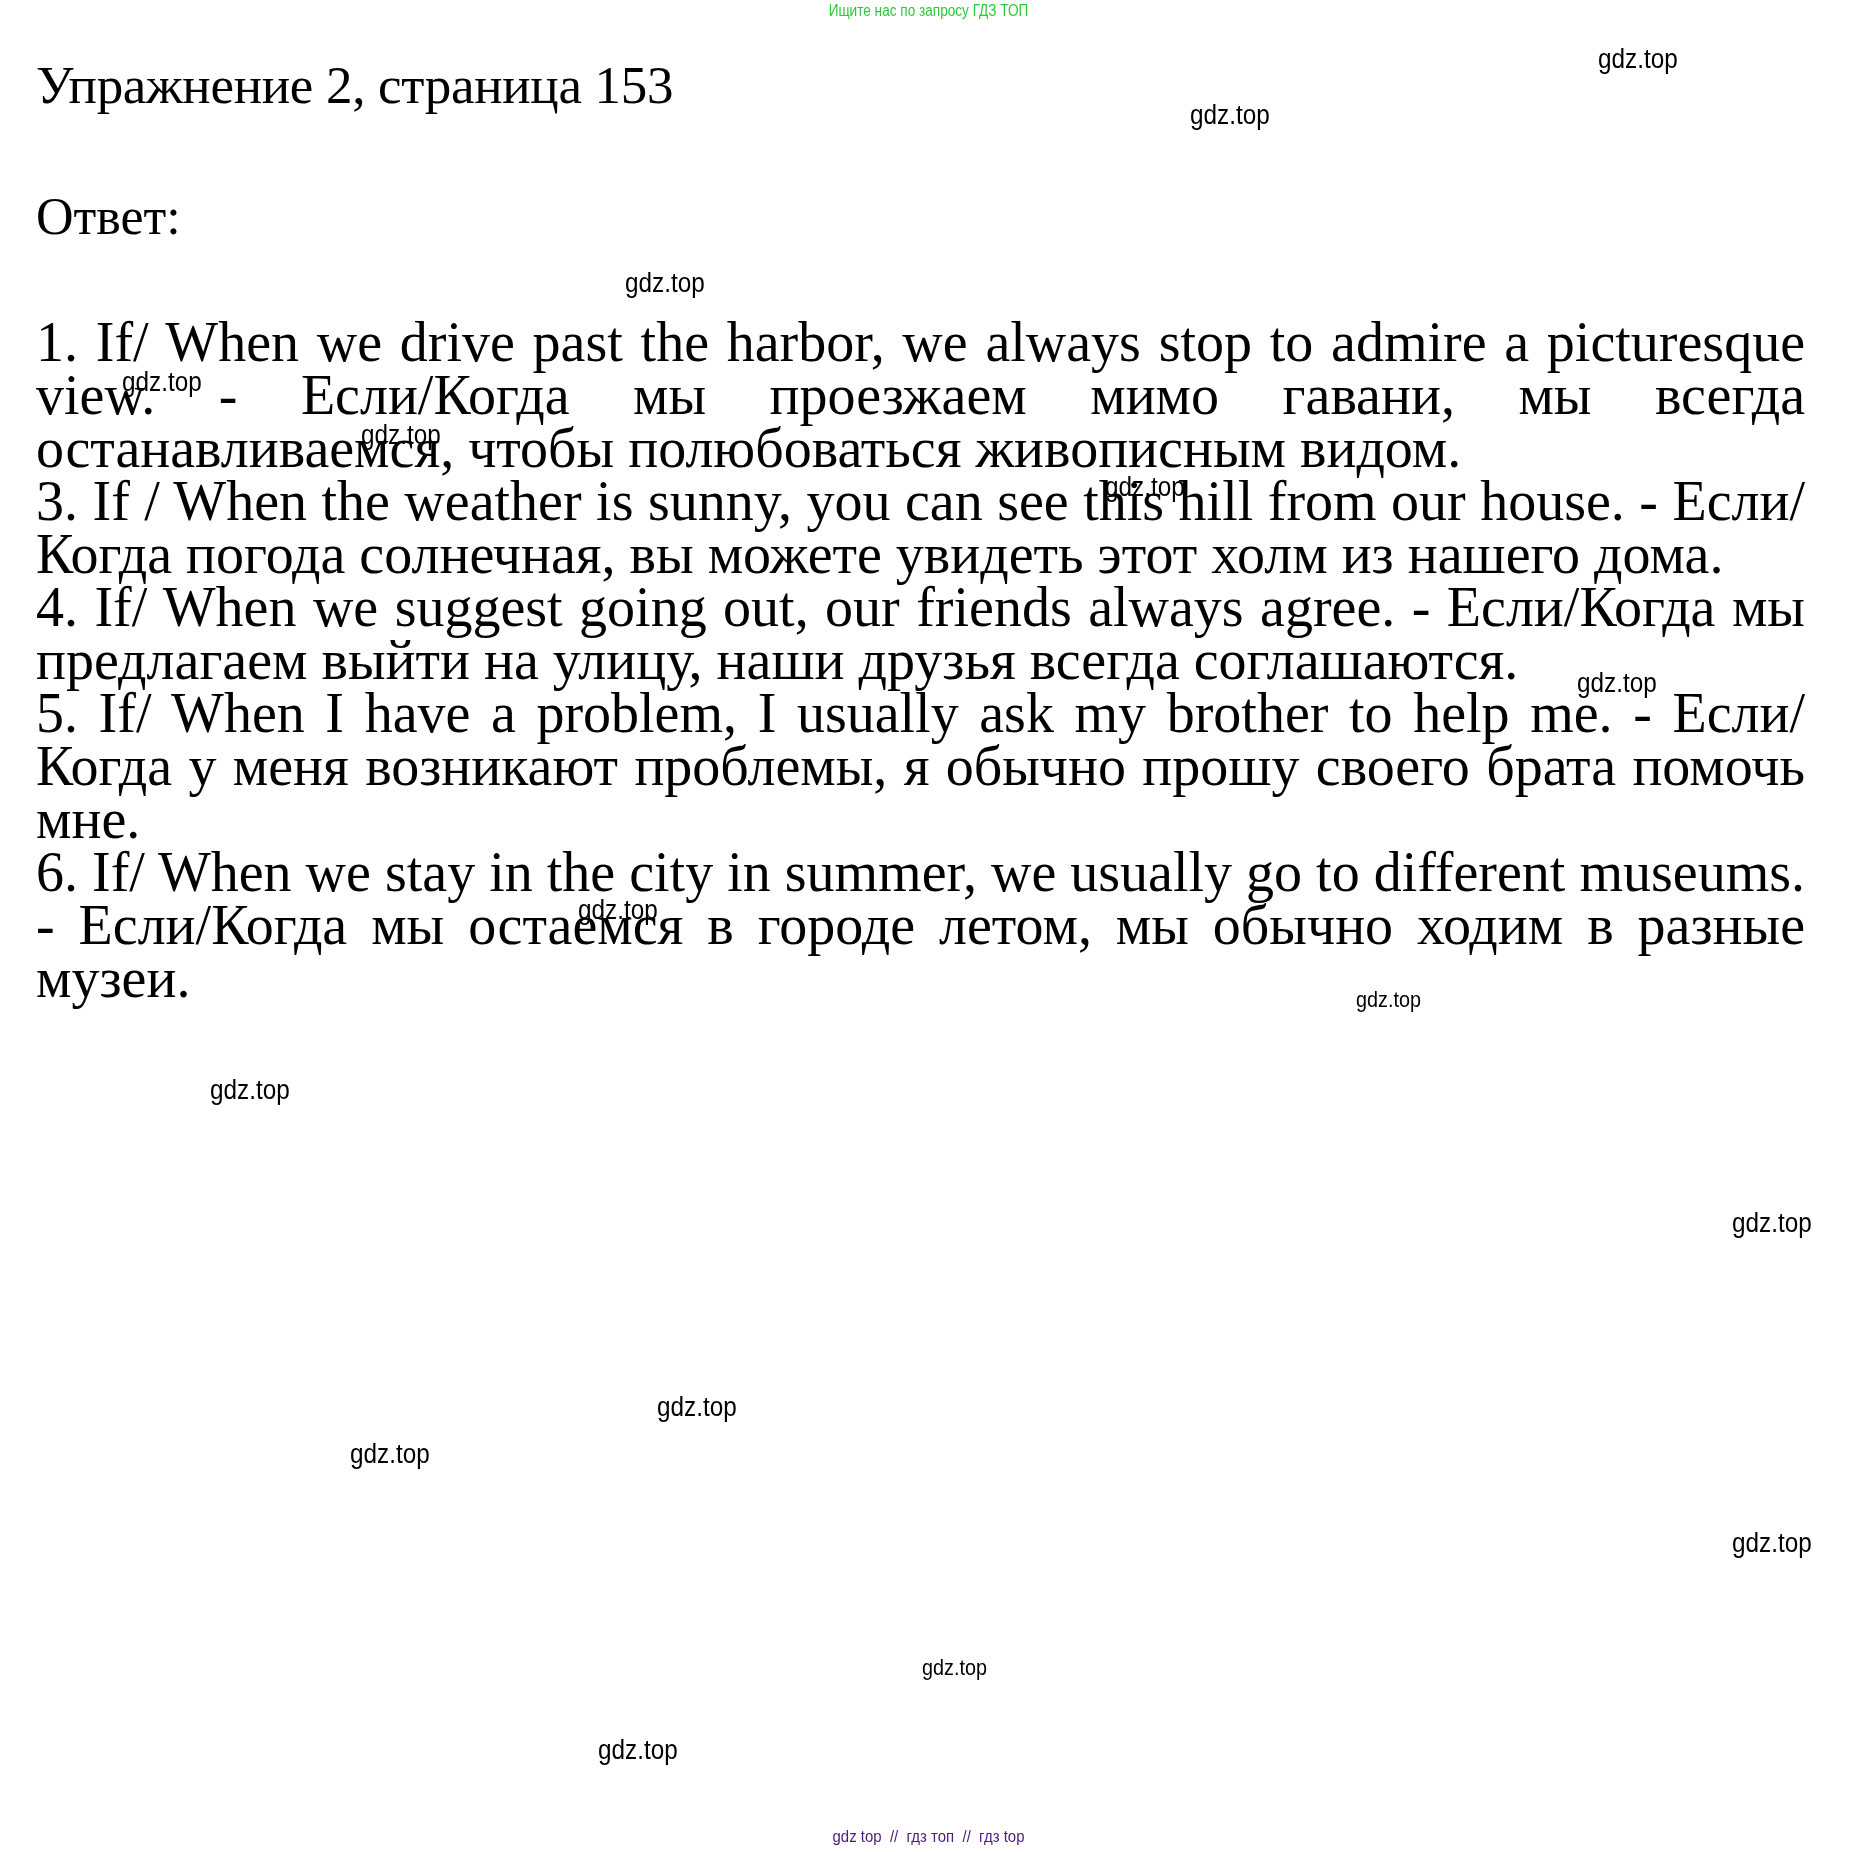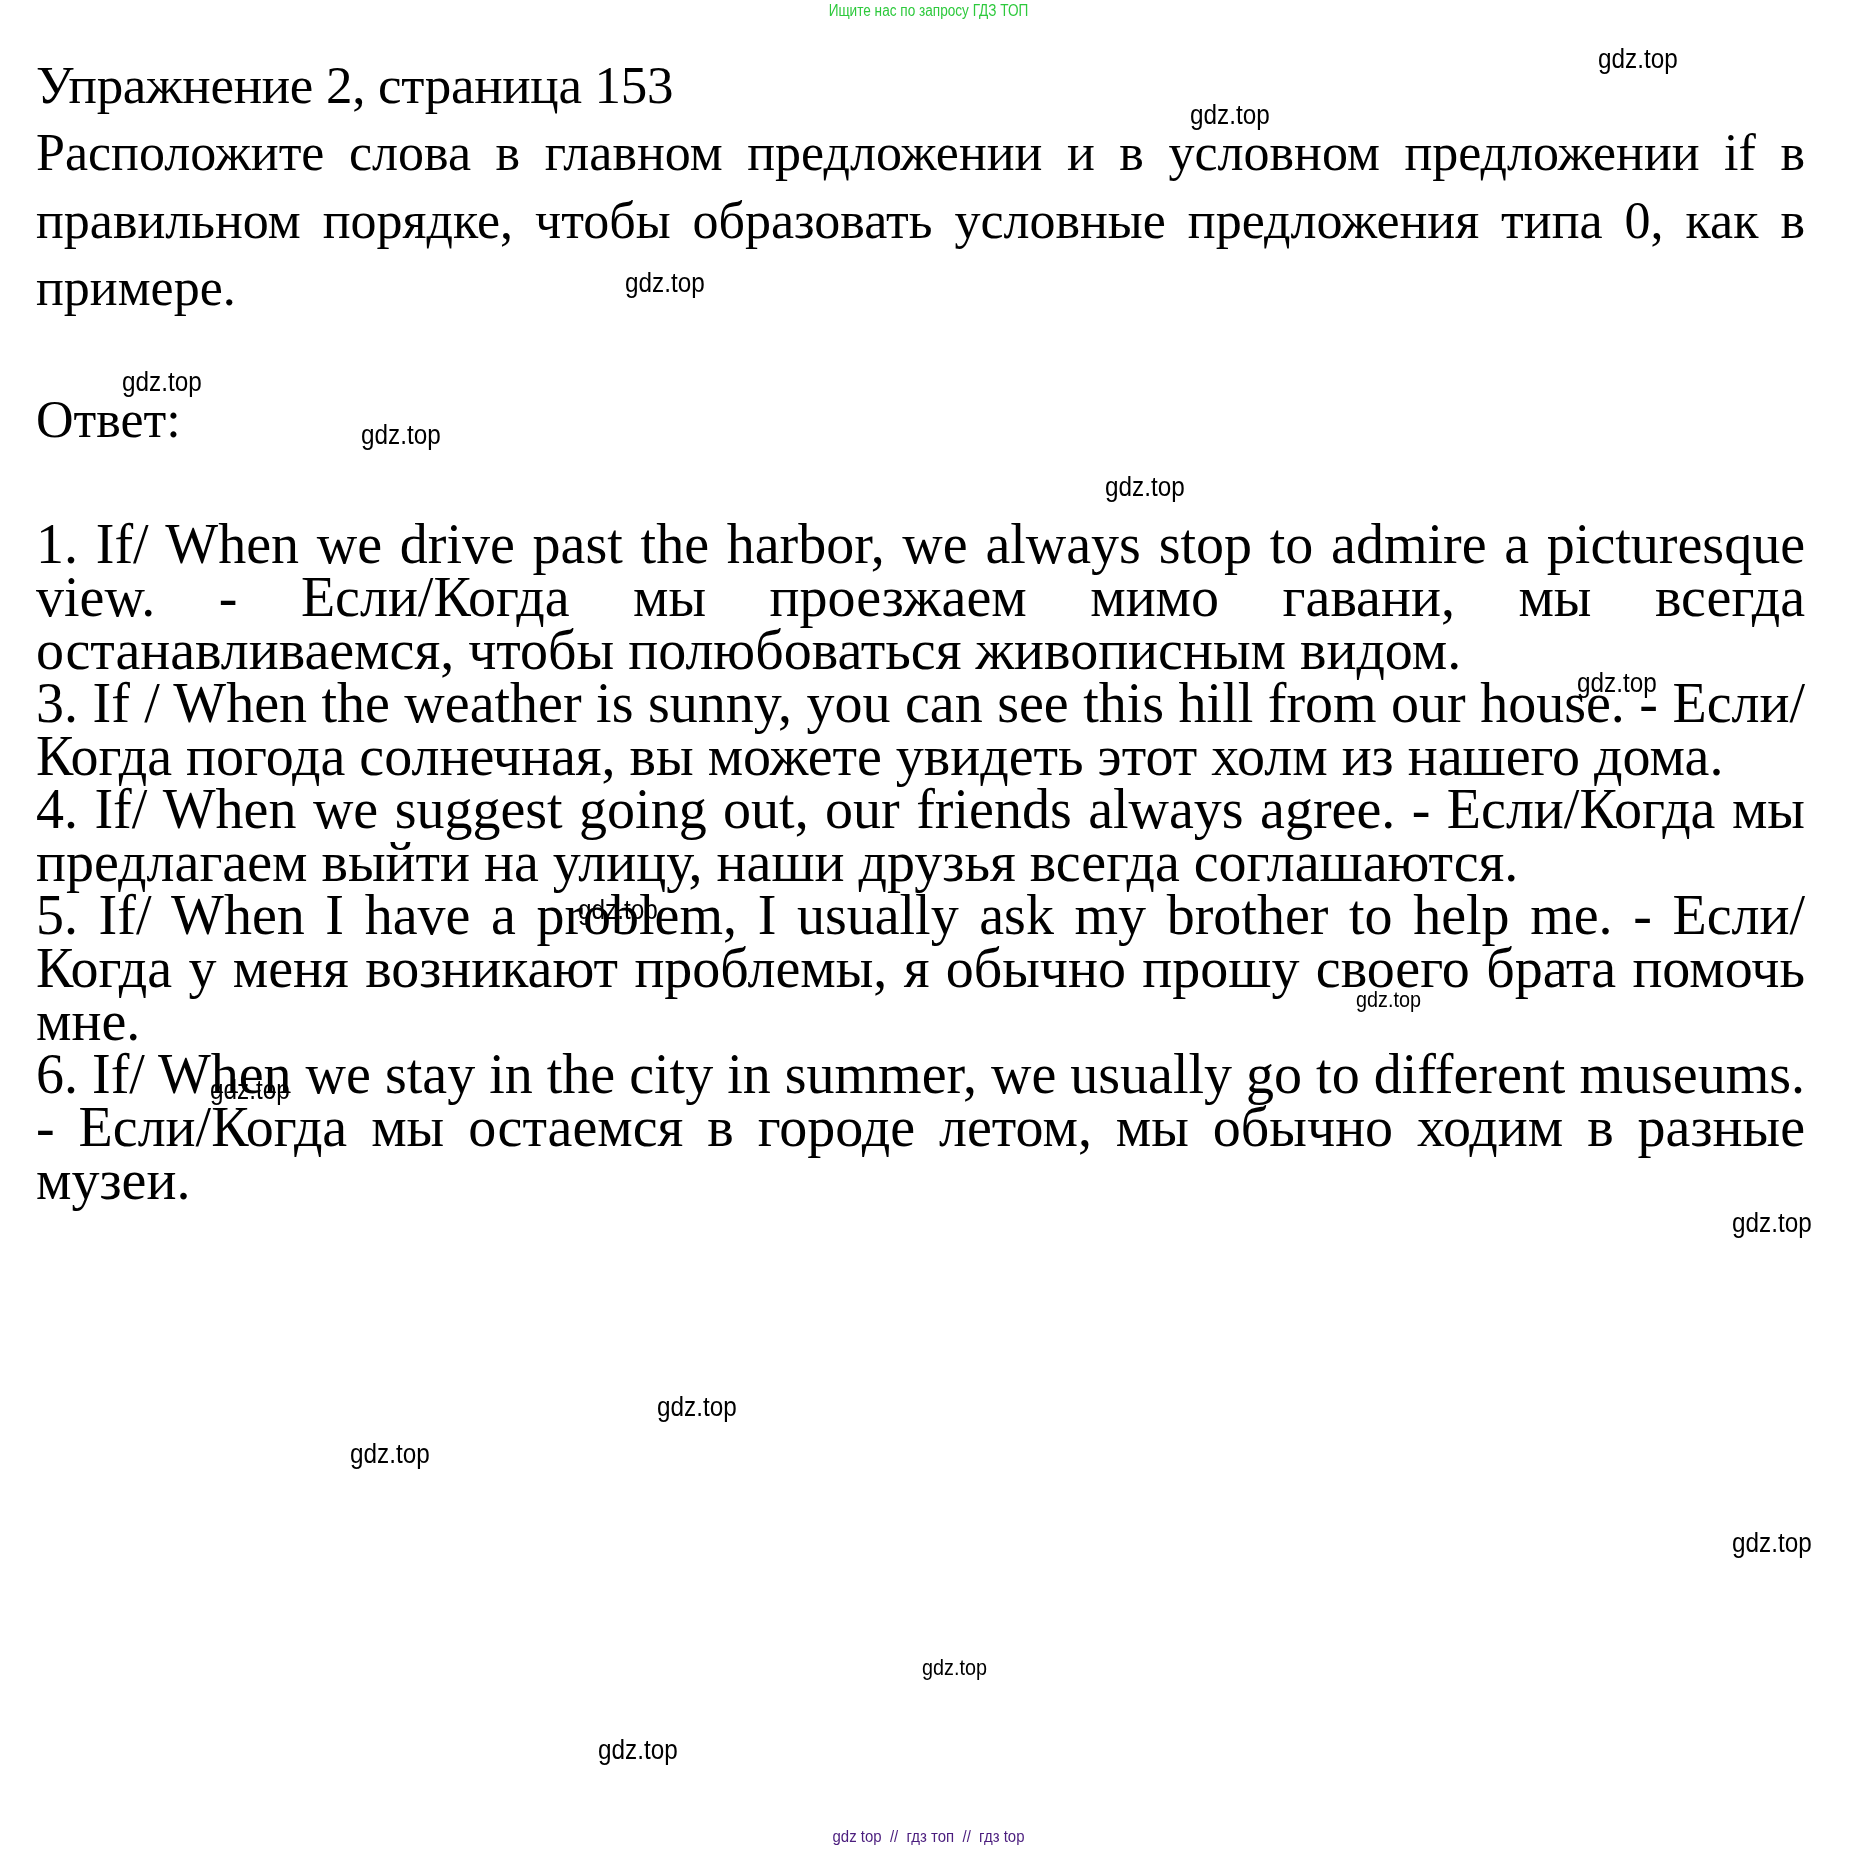--- a/index.html
+++ b/index.html
@@ -85,21 +85,20 @@
     }
     .wm.small { font-size: 22px; }
   </style>
 </head>
 <body>
 
 <div class="top-banner" style="color:#2dc93c">Ищите нас по запросу ГДЗ ТОП</div>
 
 <div class="content">
   <h1 class="title">Упражнение 2, страница 153</h1>
-  <p class="text-block">Расположите слова в главном предложении и в условном предложении if в правильном порядке, чтобы образовать условные предложения типа 0, как в примере.</p>
   <p class="answer-label">Ответ:</p>
   <div class="answers">
     <p class="answer">1. If/ When we drive past the harbor, we always stop to admire a picturesque view. - Если/Когда мы проезжаем мимо гавани, мы всегда останавливаемся, чтобы полюбоваться живописным видом.</p>
     <p class="answer">3. If / When the weather is sunny, you can see this hill from our house. - Если/Когда погода солнечная, вы можете увидеть этот холм из нашего дома.</p>
     <p class="answer">4. If/ When we suggest going out, our friends always agree. - Если/Когда мы предлагаем выйти на улицу, наши друзья всегда соглашаются.</p>
     <p class="answer">5. If/ When I have a problem, I usually ask my brother to help me.  - Если/Когда у меня возникают проблемы, я обычно прошу своего брата помочь мне.</p>
     <p class="answer">6. If/ When we stay in the city in summer, we usually go to different museums. - Если/Когда мы остаемся в городе летом, мы обычно ходим в разные музеи.</p>
   </div>
 </div>
 

